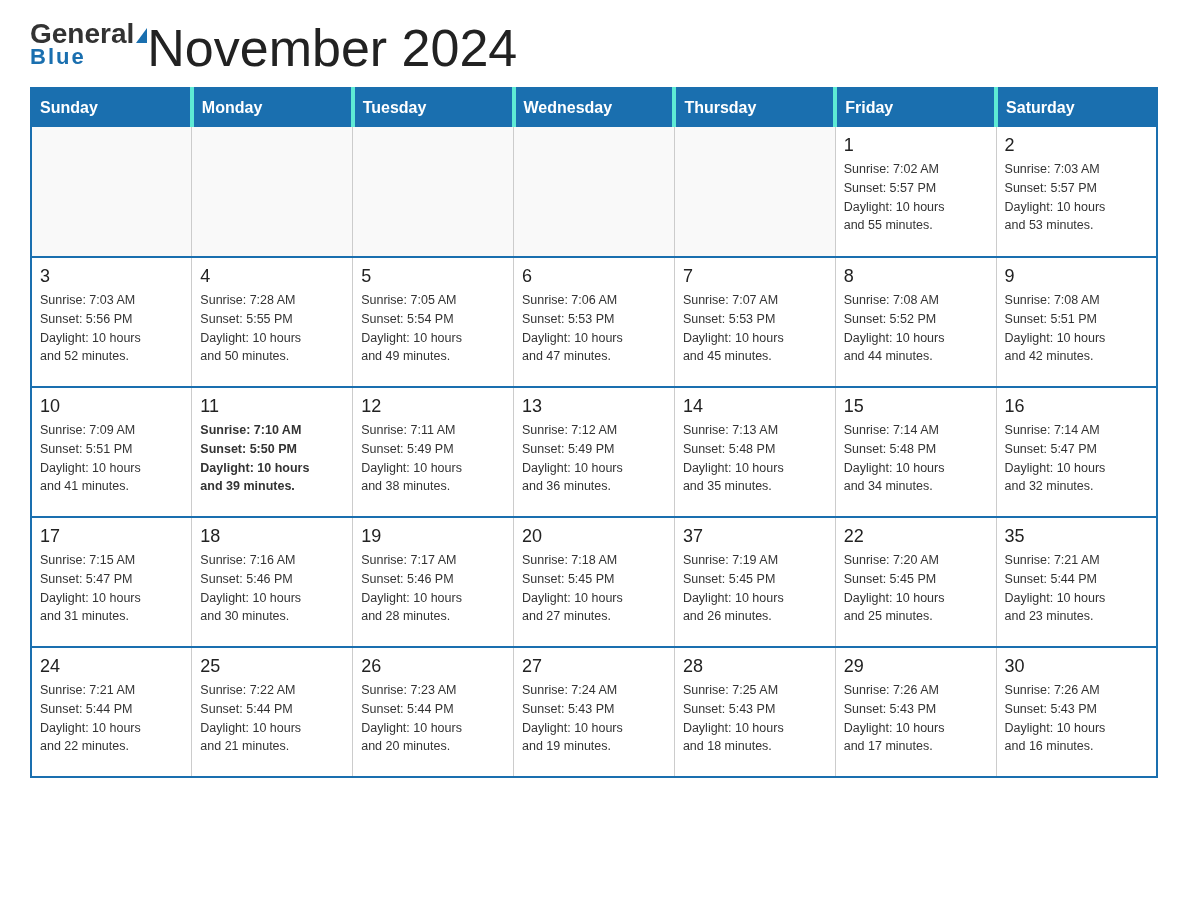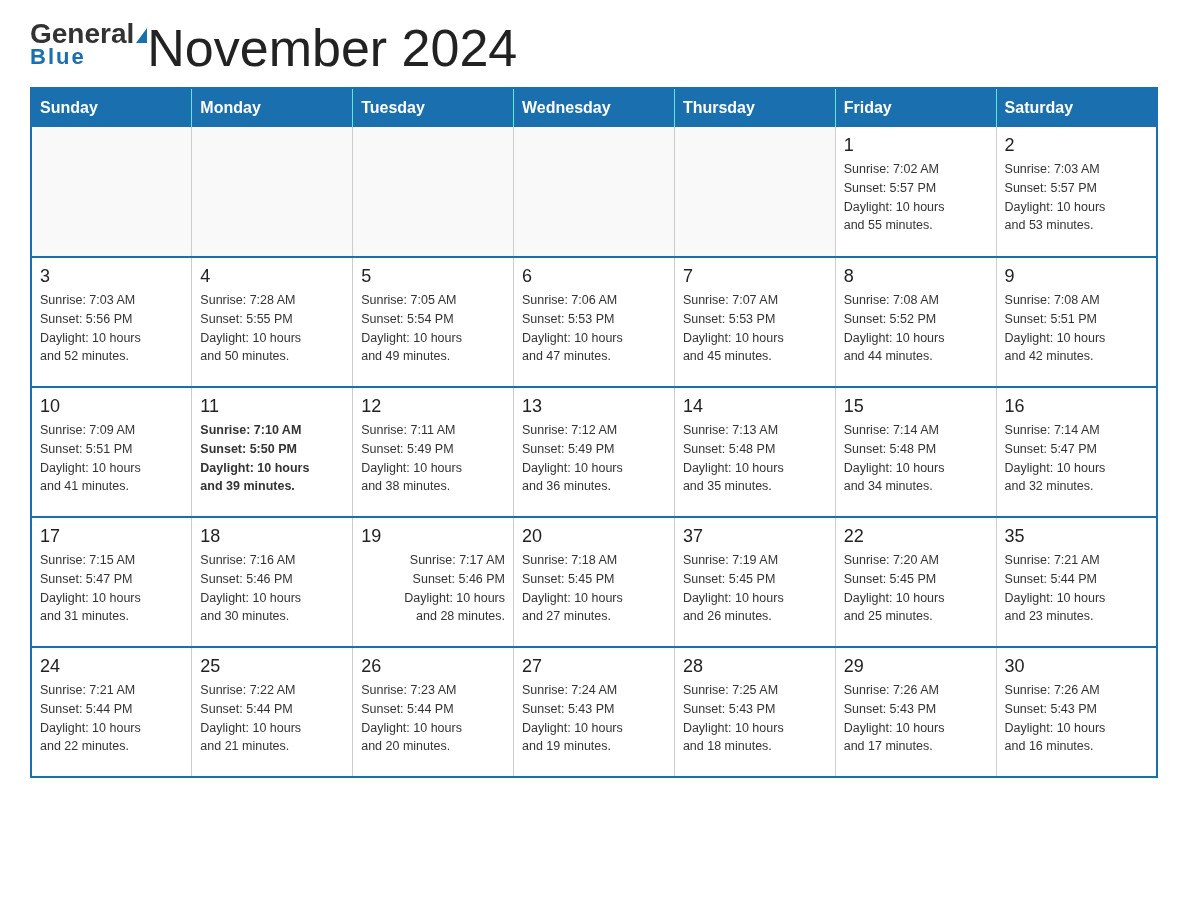--- a/index.html
+++ b/index.html
@@ -54,21 +54,21 @@
     }
     thead tr {
       background-color: #1a6faf;
       color: #fff;
     }
     thead th {
       padding: 10px 8px;
       font-size: 16px;
       font-weight: bold;
       text-align: left;
-      border-right: 1px solid #5eead4;
+      border-right: 4px solid #5eead4;
     }
     thead th:last-child { border-right: none; }
     tbody tr {
       border-bottom: 2px solid #1a6faf;
     }
     tbody tr:last-child { border-bottom: none; }
     tbody td {
       vertical-align: top;
       padding: 8px 8px;
       border-right: 1px solid #ccc;
@@ -254,21 +254,21 @@
         </td>
         <td>
           <span class="day-number">18</span>
           <div class="day-info" style="white-space: pre-line;">Sunrise: 7:16 AM
 Sunset: 5:46 PM
 Daylight: 10 hours
 and 30 minutes.</div>
         </td>
         <td>
           <span class="day-number">19</span>
-          <div class="day-info" style="white-space: pre-line; text-align: right;">Sunrise: 7:17 AM
+          <div class="day-info" style="white-space: pre-line;">Sunrise: 7:17 AM
 Sunset: 5:46 PM
 Daylight: 10 hours
 and 28 minutes.</div>
         </td>
         <td>
           <span class="day-number">20</span>
           <div class="day-info" style="white-space: pre-line;">Sunrise: 7:18 AM
 Sunset: 5:45 PM
 Daylight: 10 hours
 and 27 minutes.</div>

